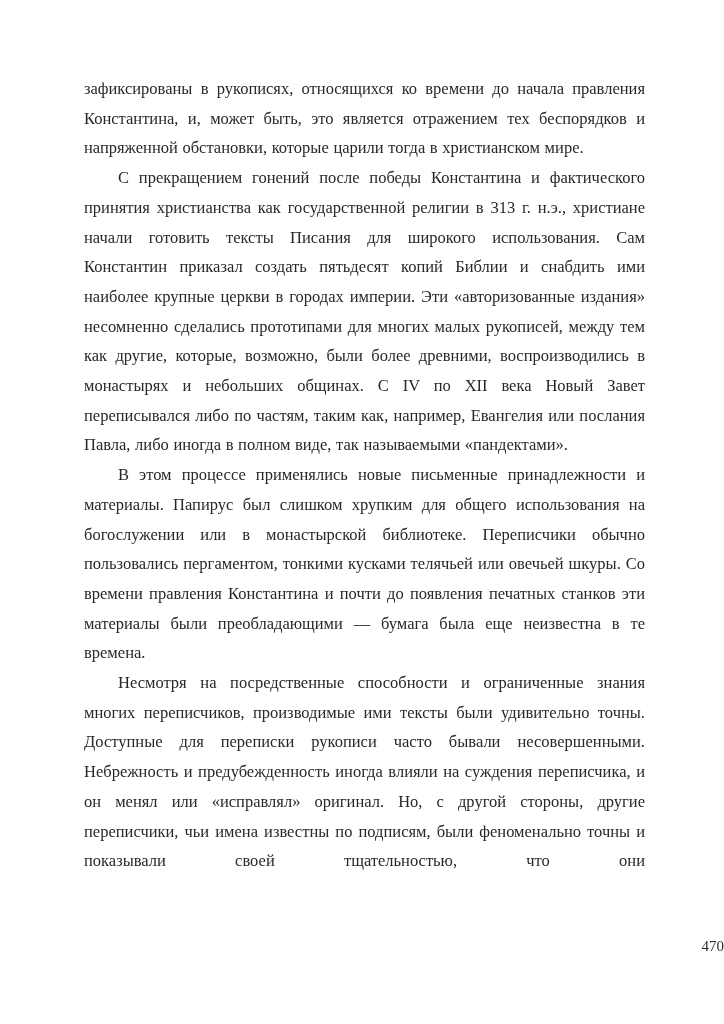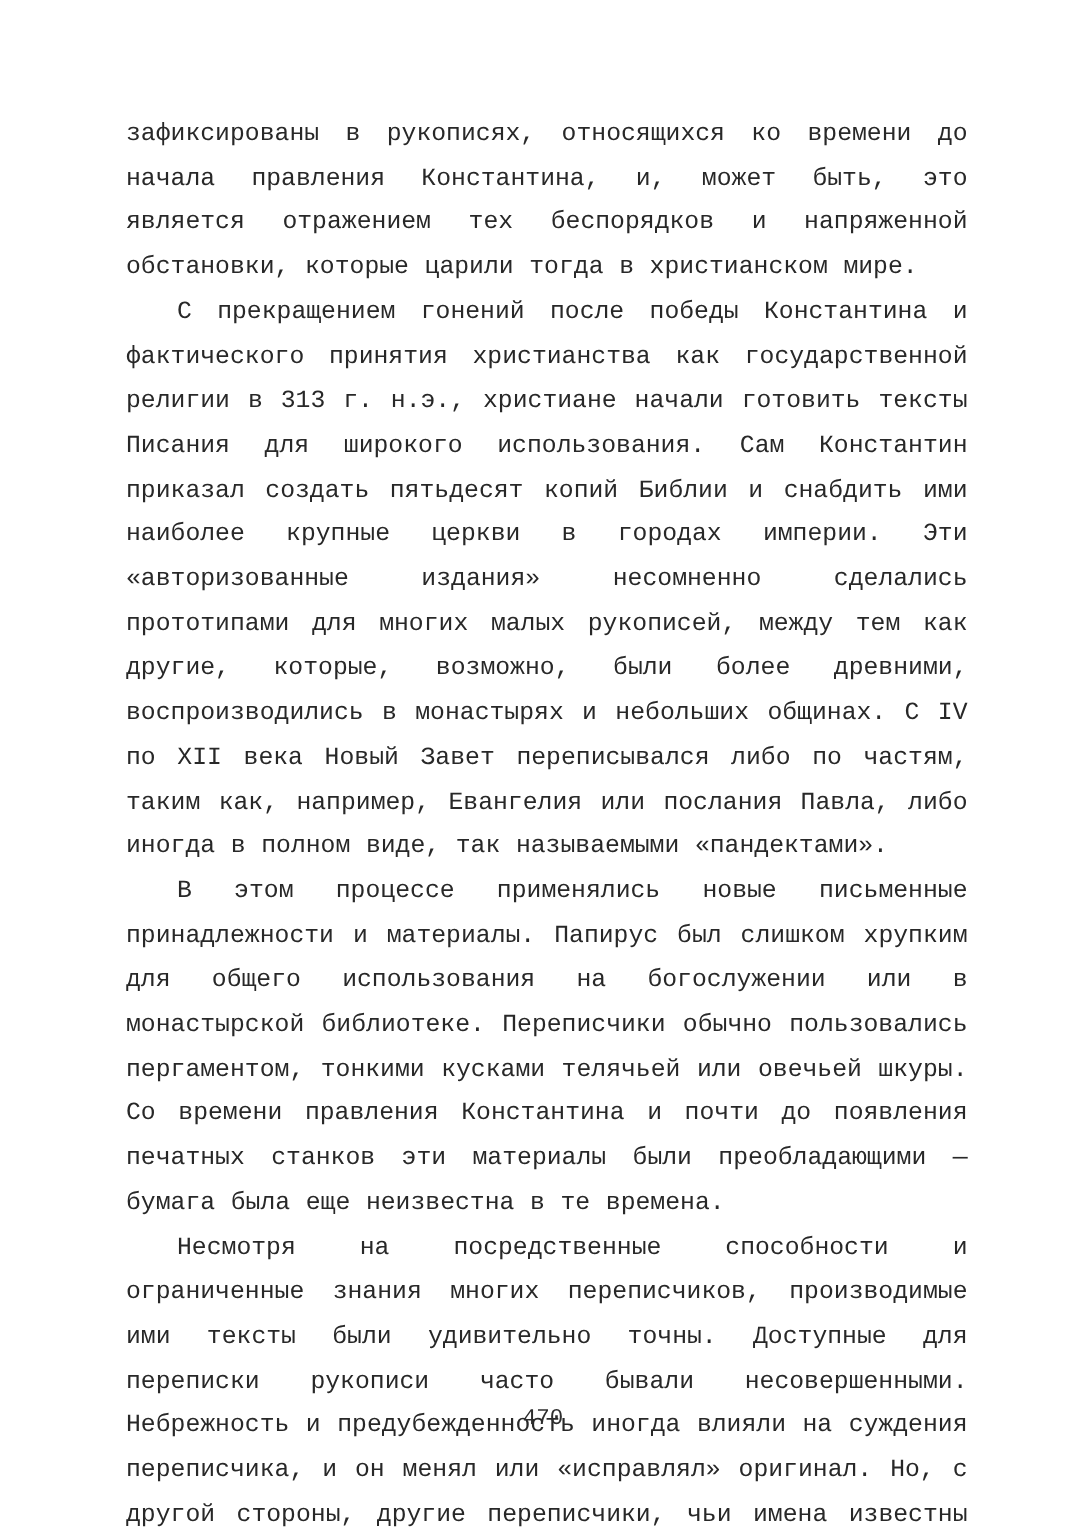--- a/index.html
+++ b/index.html
@@ -6,21 +6,21 @@
       margin: 0;
       padding: 0;
       background: #ffffff;
     }
     .page {
       position: relative;
       width: 724px;
       height: 1024px;
       background: #ffffff;
       overflow: hidden;
-      font-family: Liberation Mono, monospace;
+      font-family: Liberation Serif, serif;
       color: #282828;
       box-sizing: border-box;
     }
     .page-body {
       position: absolute;
       left: 84px;
       top: 74px;
       width: 561px;
     }
     p.para {
@@ -37,21 +37,21 @@
     }
     
     p.para.cont {
       text-align-last: justify;
     }
     .page-number {
       position: absolute;
       top: 936px;
       left: 0;
       width: 724px;
-      text-align: center;
+      text-align: right;
       font-size: 15px;
       line-height: 20px;
       color: #2e2e2e;
     }
   </style>
 </head>
 <body>
 
 <div class="page" style="color: rgb(40, 40, 40); background: rgb(255, 255, 255);">
   <div class="page-body">

